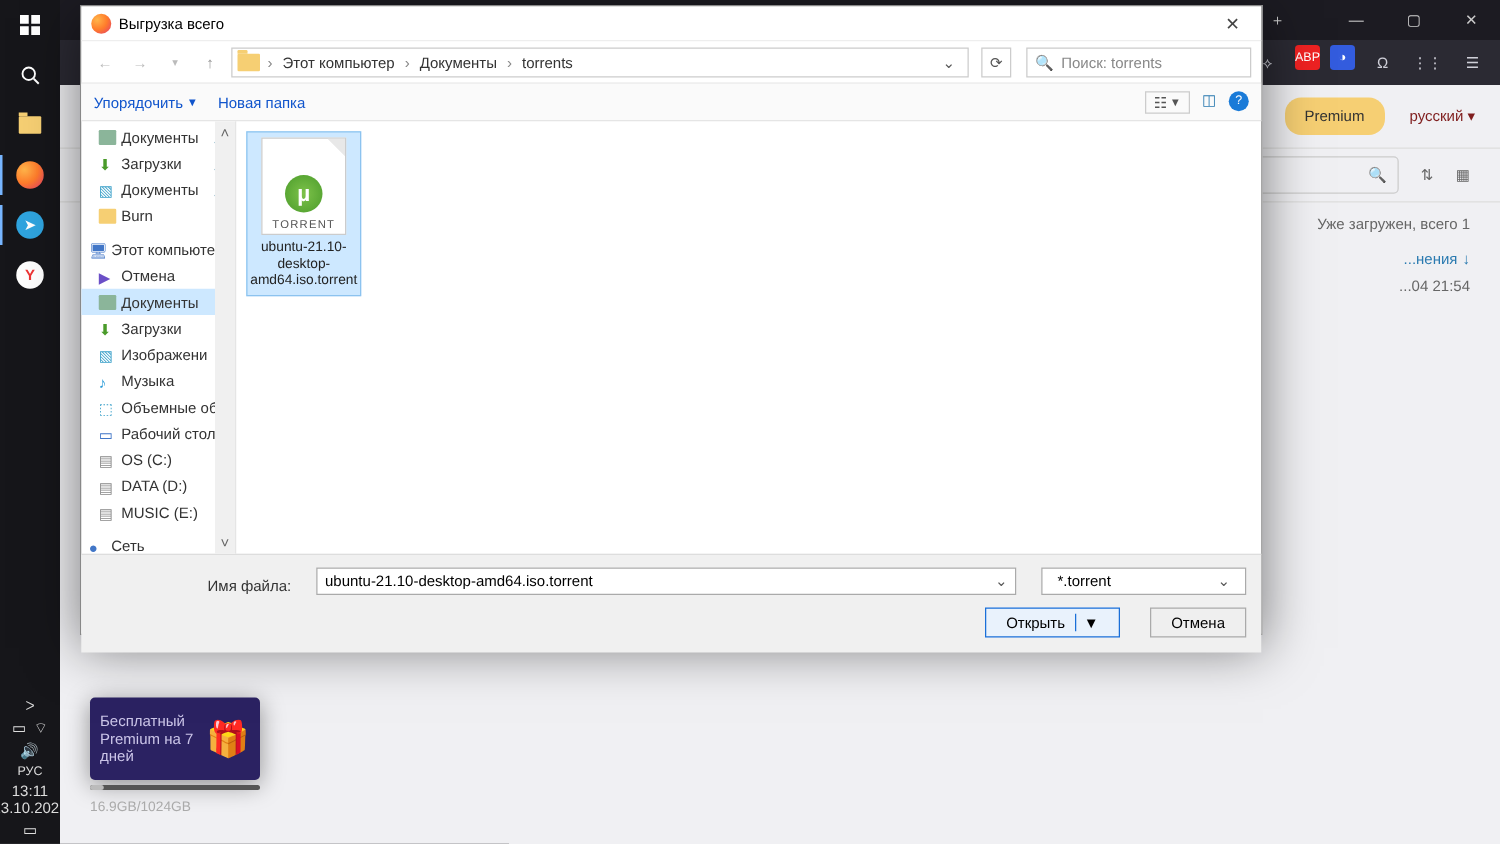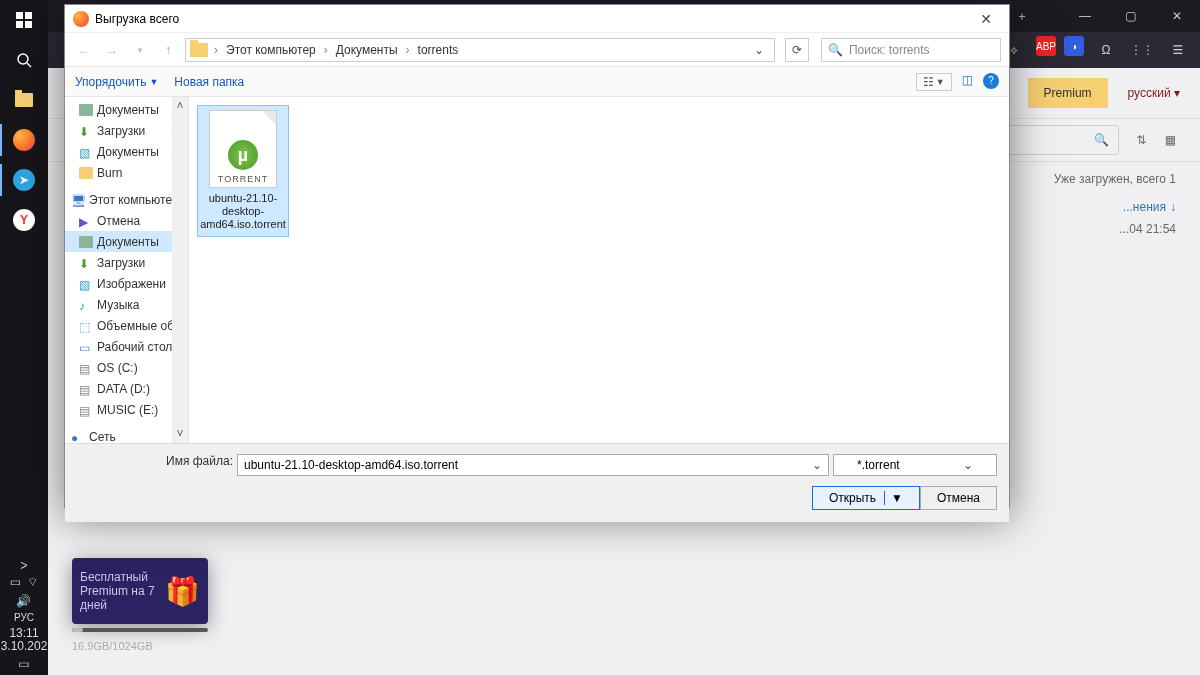--- a/index.html
+++ b/index.html
@@ -26,21 +26,21 @@
 .browser-toolbar{height:36px;background:#2b2a33;display:flex;align-items:center;padding:0 8px;gap:6px}
 .tb-btn{width:28px;height:28px;display:flex;align-items:center;justify-content:center;color:#cfcfd8}
 .ext-icons{display:flex;gap:8px;margin-left:6px}
 .ext-i{width:20px;height:20px;border-radius:3px;display:flex;align-items:center;justify-content:center;font-size:10px;font-weight:normal}
 .abp{background:#e22;color:#fff}
 .ub{background:#335cde;color:#fff}
 .menu-btn{color:#cfcfd8}
 
 .page{position:absolute;left:0;right:0;top:68px;bottom:0;background:#f0f0f3}
 .page-topbar{height:50px;display:flex;align-items:center;justify-content:flex-end;padding:0 20px;gap:20px}
-.prem-btn{background:#f6cf73;color:#333;padding:8px 16px;border-radius:0}
+.prem-btn{background:#f6cf73;color:#333;padding:8px 16px;border-radius:13px}
 .lang-sel{color:#7f1d1d}
 .page-toolbar{height:44px;border-top:1px solid #ddd;border-bottom:1px solid #ddd;display:flex;align-items:center;justify-content:flex-end;padding:0 24px;gap:18px;color:#666}
 .page-search{flex:1;display:flex}
 .page-searchbox{margin-left:auto;width:260px;height:30px;border:1px solid #ccc;border-radius:4px;display:flex;align-items:center;padding:0 8px;color:#888}
 .page-status{padding:10px 24px;text-align:right;color:#666}
 .page-row{padding:4px 24px;color:#2a7ab0;display:flex;justify-content:flex-end;align-items:center;gap:4px}
 .page-time{padding:4px 24px;color:#666;text-align:right}
 
 
 .promo{position:absolute;left:72px;top:558px;width:136px;height:66px;background:#2b2262;border-radius:4px;display:flex;align-items:center;padding:8px;color:#cbc5e8;font-size:10px;box-shadow:0 4px 20px rgba(0,0,0,.4)}
@@ -83,27 +83,27 @@
 
 .files{flex:1;padding:8px;display:flex;align-items:flex-start}
 .file-tile{width:92px;display:flex;flex-direction:column;align-items:center;gap:4px;padding:4px;background:#cde8ff;border:1px solid #8cc3ef}
 .file-thumb{width:68px;height:78px;background:#fff;border:1px solid #ccc;display:flex;flex-direction:column;align-items:center;justify-content:flex-end;position:relative;padding-bottom:3px}
 .file-thumb::before{content:"";position:absolute;top:0;right:0;border-style:solid;border-width:0 14px 14px 0;border-color:transparent #e8e8e8 transparent transparent}
 .ut-logo{width:30px;height:30px;border-radius:50%;background:radial-gradient(circle,#7dc24a,#4a9b2a);color:#fff;display:flex;align-items:center;justify-content:center;font-size:18px;font-weight:bold;margin-bottom:4px}
 .tor-band{font-size:9px;color:#555;letter-spacing:1px}
 .file-name{font-size:11px;text-align:center;line-height:1.2;color:#222}
 
 .dlg-bottom{padding:10px 12px 12px;background:#f0f0f0;border-top:1px solid #ddd}
-.row-filename{display:flex;align-items:flex-start;gap:4px;margin-bottom:10px}
+.row-filename{display:flex;align-items:flex-end;gap:20px;margin-bottom:10px}
 .lbl{text-align:right;width:156px;color:#333}
 .filebox{flex:1;height:22px;border:1px solid #aaa;background:#fff;padding:0 6px;display:flex;align-items:center}
 .filebox .dd{margin-left:auto;color:#555}
-.filter{width:164px;height:22px;border:1px solid #aaa;background:#fff;padding:0 23px;display:flex;align-items:center}
+.filter{width:164px;height:22px;border:1px solid #aaa;background:#fff;padding:0 12px;display:flex;align-items:center}
 .filter .dd{margin-left:auto;color:#555}
-.row-actions{display:flex;justify-content:flex-end;gap:0}
+.row-actions{display:flex;justify-content:flex-end;gap:24px}
 .btn{height:24px;border:1px solid #aaa;background:#efefef;padding:0 16px;display:flex;align-items:center}
 .btn.primary{border:1.5px solid #1a6fd8;background:#e9f2fc}
 .btn.primary .dd{border-left:1px solid #1a6fd8;margin-left:8px;padding-left:6px}
 
 svg{display:block}
 </style>
 </head>
 <body>
 
 <div class="taskbar">

